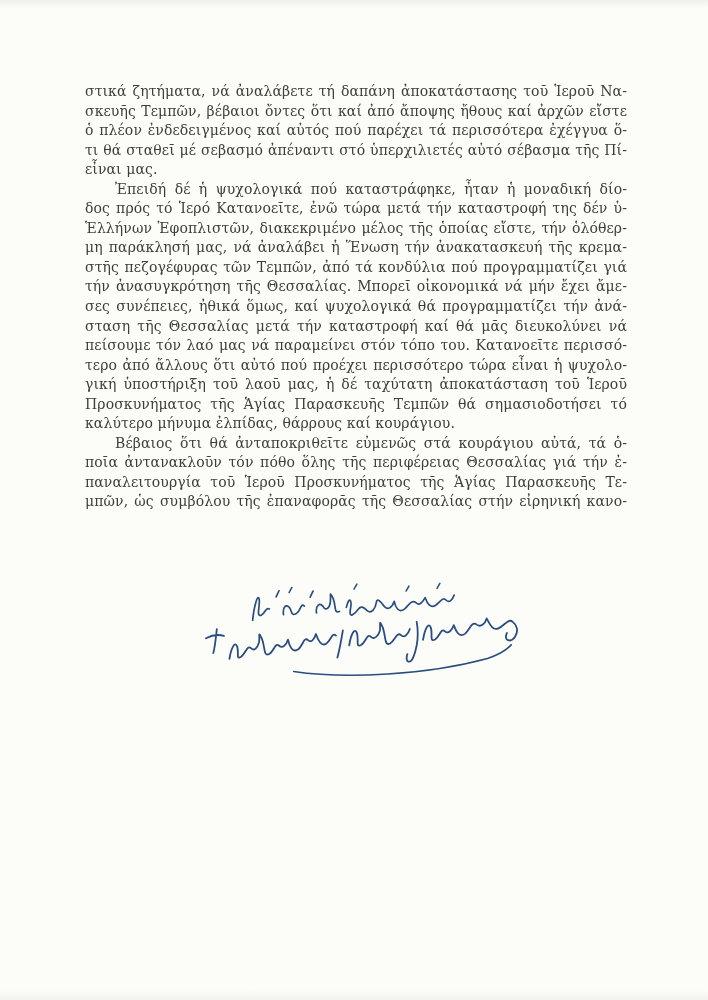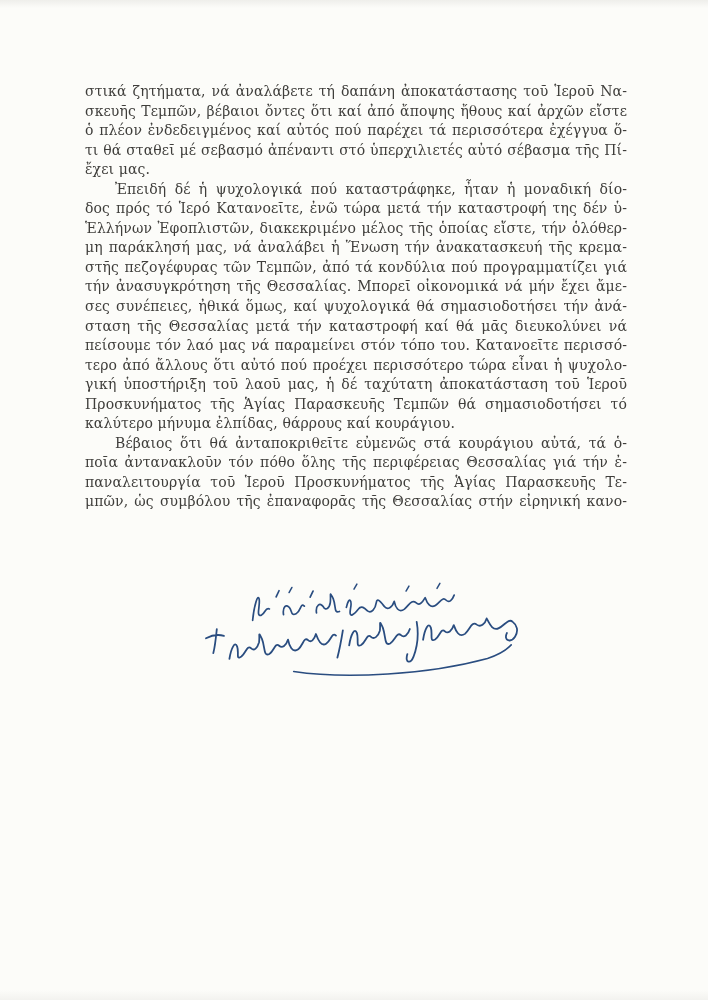--- a/index.html
+++ b/index.html
@@ -67,30 +67,30 @@
 
 <div class="page">
   <div class="scan-edge-top"></div>
 
   <div class="body-text">
       <div class="para">
         <div class="line">στικά ζητήματα, νά ἀναλάβετε τή δαπάνη ἀποκατάστασης τοῦ Ἱεροῦ Να-</div>
         <div class="line">σκευῆς Τεμπῶν, βέβαιοι ὄντες ὅτι καί ἀπό ἄποψης ἤθους καί ἀρχῶν εἴστε</div>
         <div class="line">ὁ πλέον ἐνδεδειγμένος καί αὐτός πού παρέχει τά περισσότερα ἐχέγγυα ὅ-</div>
         <div class="line">τι θά σταθεῖ μέ σεβασμό ἀπέναντι στό ὑπερχιλιετές αὐτό σέβασμα τῆς Πί-</div>
-        <div class="line last">ἔχει μας.</div>
+        <div class="line last">εἶναι μας.</div>
       </div>
       <div class="para">
         <div class="line first">Ἐπειδή δέ ἡ ψυχολογικά πού καταστράφηκε, ἦταν ἡ μοναδική δίο-</div>
         <div class="line">δος πρός τό Ἱερό Κατανοεῖτε, ἐνῶ τώρα μετά τήν καταστροφή της δέν ὑ-</div>
         <div class="line">Ἑλλήνων Ἐφοπλιστῶν, διακεκριμένο μέλος τῆς ὁποίας εἴστε, τήν ὁλόθερ-</div>
         <div class="line">μη παράκλησή μας, νά ἀναλάβει ἡ Ἕνωση τήν ἀνακατασκευή τῆς κρεμα-</div>
         <div class="line">στῆς πεζογέφυρας τῶν Τεμπῶν, ἀπό τά κονδύλια πού προγραμματίζει γιά</div>
         <div class="line">τήν ἀνασυγκρότηση τῆς Θεσσαλίας. Μπορεῖ οἰκονομικά νά μήν ἔχει ἄμε-</div>
-        <div class="line">σες συνέπειες, ἠθικά ὅμως, καί ψυχολογικά θά σημασιοδοτήσει τήν ἀνά-</div>
+        <div class="line">σες συνέπειες, ἠθικά ὅμως, καί ψυχολογικά θά προγραμματίζει τήν ἀνά-</div>
         <div class="line">σταση τῆς Θεσσαλίας μετά τήν καταστροφή καί θά μᾶς διευκολύνει νά</div>
         <div class="line">πείσουμε τόν λαό μας νά παραμείνει στόν τόπο του. Κατανοεῖτε περισσό-</div>
         <div class="line">τερο ἀπό ἄλλους ὅτι αὐτό πού προέχει περισσότερο τώρα εἶναι ἡ ψυχολο-</div>
         <div class="line">γική ὑποστήριξη τοῦ λαοῦ μας, ἡ δέ ταχύτατη ἀποκατάσταση τοῦ Ἱεροῦ</div>
         <div class="line">Προσκυνήματος τῆς Ἁγίας Παρασκευῆς Τεμπῶν θά σημασιοδοτήσει τό</div>
         <div class="line last">καλύτερο μήνυμα ἐλπίδας, θάρρους καί κουράγιου.</div>
       </div>
       <div class="para">
         <div class="line first">Βέβαιος ὅτι θά ἀνταποκριθεῖτε εὐμενῶς στά κουράγιου αὐτά, τά ὁ-</div>
         <div class="line">ποῖα ἀντανακλοῦν τόν πόθο ὅλης τῆς περιφέρειας Θεσσαλίας γιά τήν ἐ-</div>

